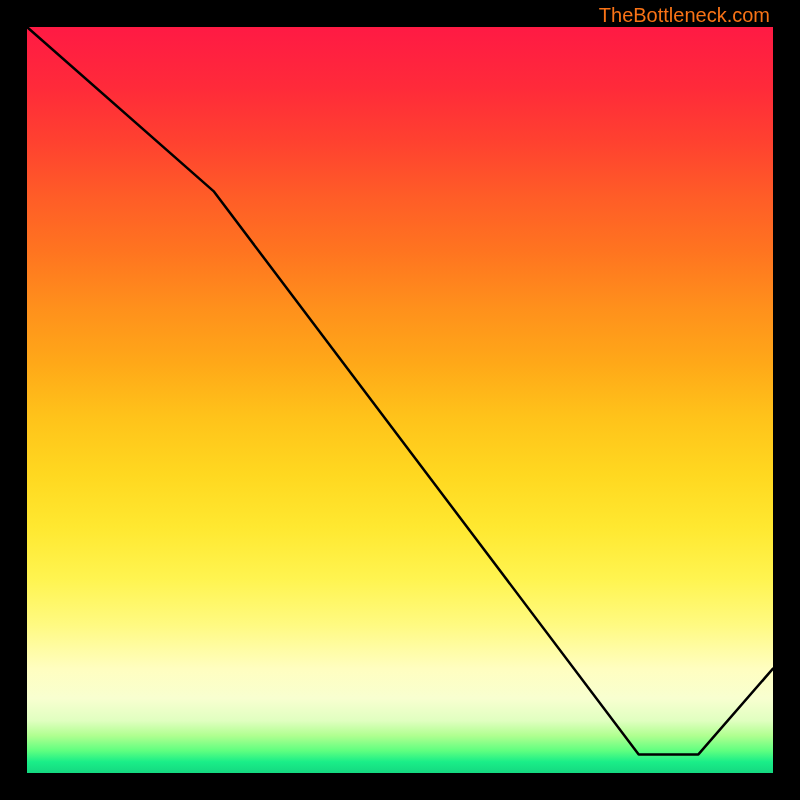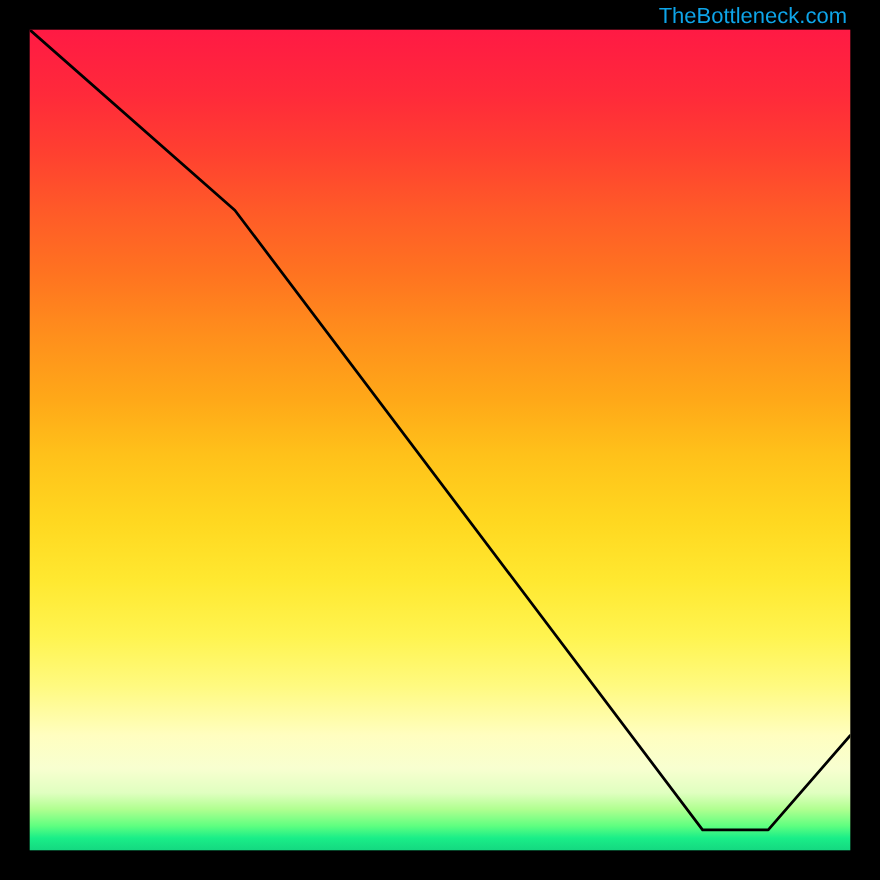--- a/index.html
+++ b/index.html
@@ -43,21 +43,21 @@
     #b0ff90 95%,
     #60ff80 97%,
     #1aee88 98.5%,
     #14d880 100%
   );
 }
 .attribution {
   position: absolute;
   top: 4px;
   right: 30px;
-  color: #0ea5e9;
+  color: #f97316;
   font-size: 20px;
   font-weight: 500;
 }
 .annotation {
   position: absolute;
   color: #d01010;
   font-size: 9px;
   font-weight: bold;
   white-space: nowrap;
 }

